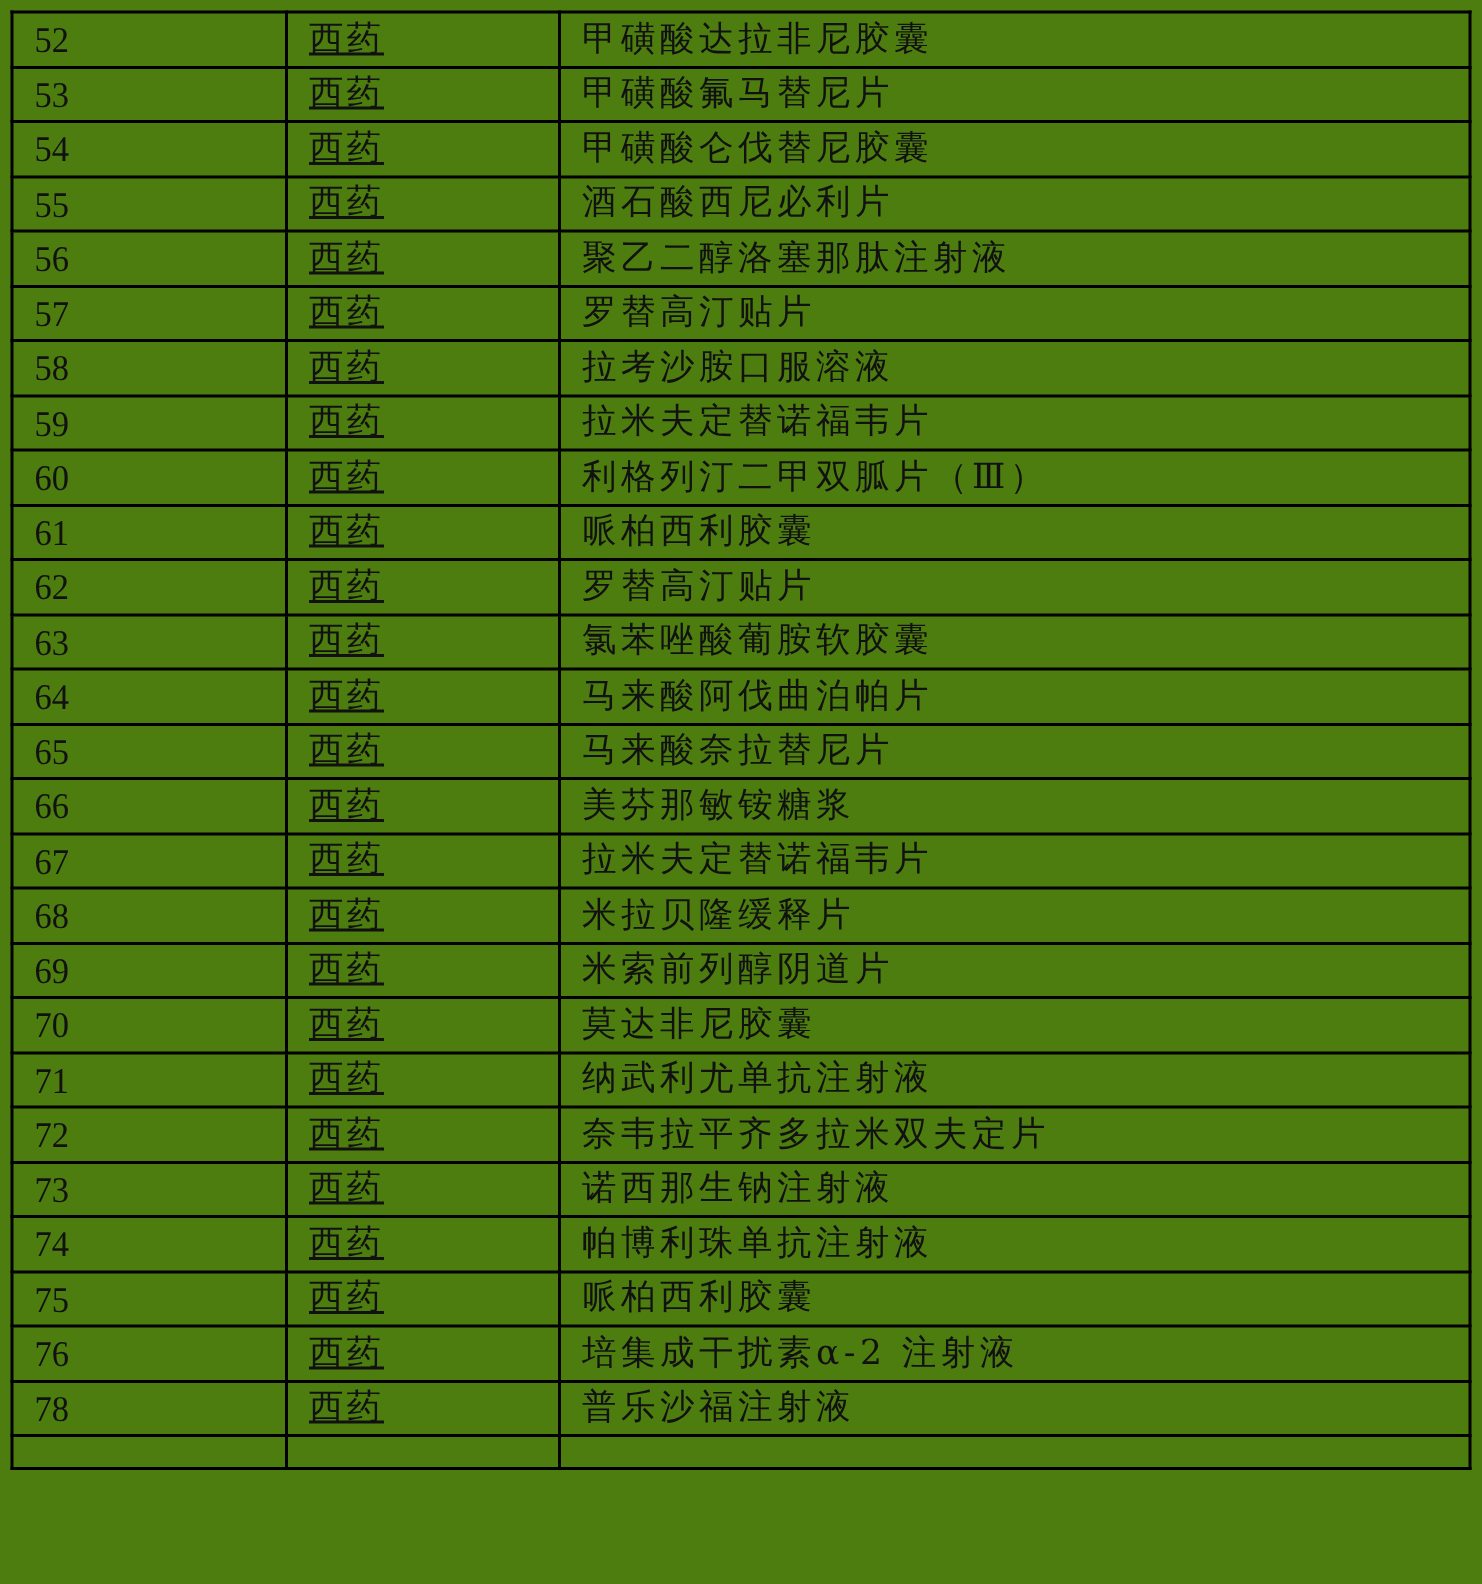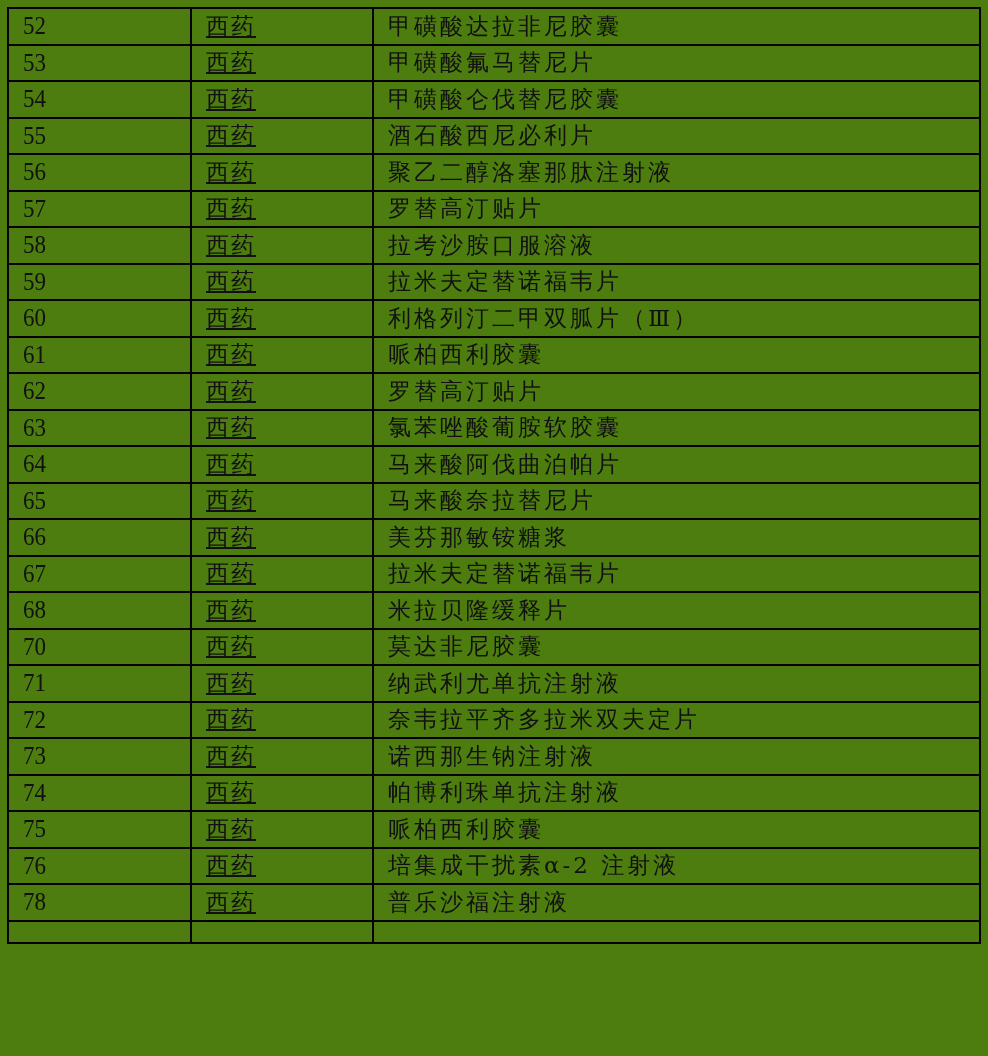--- a/index.html
+++ b/index.html
@@ -148,20 +148,25 @@
     <td class="col-cat">西药</td>
     <td class="col-name">拉米夫定替诺福韦片</td>
   </tr>
 
   <tr>
     <td class="col-no">68</td>
     <td class="col-cat">西药</td>
     <td class="col-name">米拉贝隆缓释片</td>
   </tr>
 
+  <tr>
+    <td class="col-no">69</td>
+    <td class="col-cat">西药</td>
+    <td class="col-name">米索前列醇阴道片</td>
+  </tr>
 
   <tr>
     <td class="col-no">70</td>
     <td class="col-cat">西药</td>
     <td class="col-name">莫达非尼胶囊</td>
   </tr>
 
   <tr>
     <td class="col-no">71</td>
     <td class="col-cat">西药</td>

